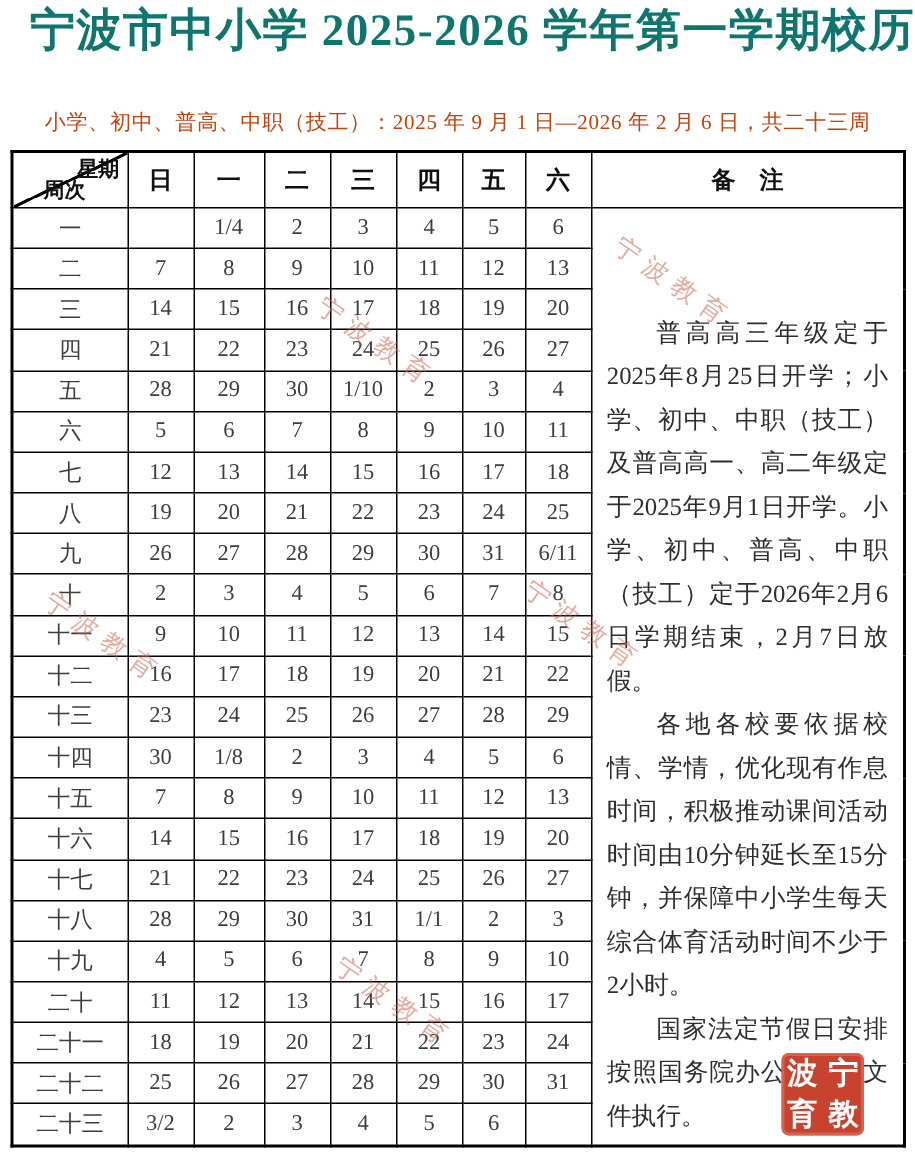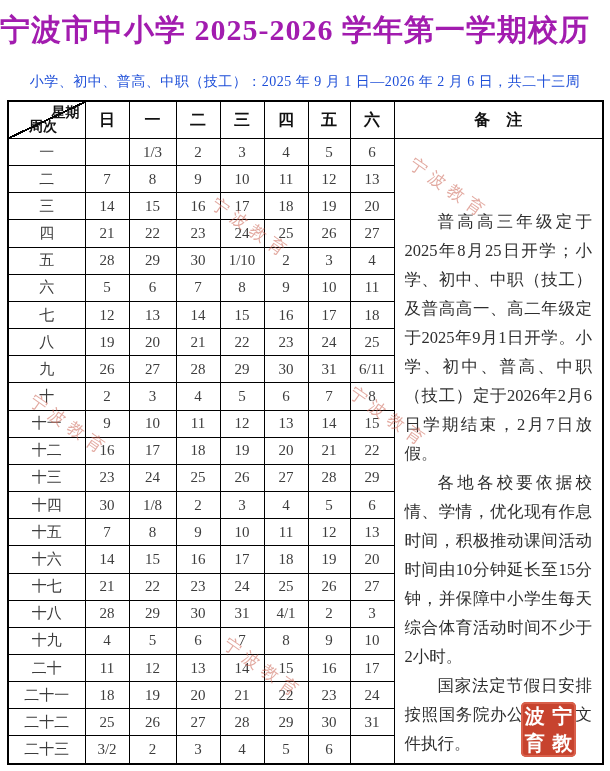--- a/index.html
+++ b/index.html
@@ -2,26 +2,26 @@
 <html><head>
 <meta charset="utf-8">
 <style>
   html,body{margin:0;padding:0;}
   body{
     width:610px;height:771px;position:relative;background:#ffffff;
     font-family:"Liberation Serif","DejaVu Serif",serif;color:#222;
     overflow:hidden;
   }
   .page-title{
-    margin:0;padding-top:10px;text-align:left;
-    font-size:30px;font-weight:bold;letter-spacing:1px;color:#a21caf;
+    margin:0;text-align:right;
+    font-size:30px;font-weight:bold;letter-spacing:1px;color:#0f766e;
   }
   .subtitle{
     margin:0;padding:0 6px;position:absolute;top:73px;left:0;right:0;
-    text-align:center;font-size:14px;color:#1d4ed8;letter-spacing:.5px;
+    text-align:center;font-size:14px;color:#c2410c;letter-spacing:.5px;
   }
   table.cal{
     position:absolute;left:7px;top:100px;width:595px;height:665px;
     border-collapse:collapse;table-layout:fixed;
   }
   table.cal th,table.cal td{
     border:1px solid #000;padding:0;text-align:center;vertical-align:middle;
     font-size:15px;color:#3d3d3d;overflow:hidden;
   }
   table.cal{border:2px solid #000;}
@@ -93,21 +93,21 @@
         <th>四</th>
         <th>五</th>
         <th>六</th>
         <th id="remarks-th">备　注</th>
     </tr>
   </thead>
   <tbody id="calendar-body">
       <tr>
         <td class="row-label">一</td>
         <td></td>
-        <td>1/3</td>
+        <td>1/4</td>
         <td>2</td>
         <td>3</td>
         <td>4</td>
         <td>5</td>
         <td>6</td>
         <td class="remarks-cell" rowspan="23">
           <div class="remarks-body" id="remarks-body">
   <p>普高高三年级定于2025年8月25日开学；小学、初中、中职（技工）及普高高一、高二年级定于2025年9月1日开学。小学、初中、普高、中职（技工）定于2026年2月6日学期结束，2月7日放假。</p>
   <p>各地各校要依据校情、学情，优化现有作息时间，积极推动课间活动时间由10分钟延长至15分钟，并保障中小学生每天综合体育活动时间不少于2小时。</p>
   <p>国家法定节假日安排按照国务院办公厅有关文件执行。</p>
@@ -279,21 +279,21 @@
         <td>25</td>
         <td>26</td>
         <td>27</td>
       </tr>
       <tr>
         <td class="row-label">十八</td>
         <td>28</td>
         <td>29</td>
         <td>30</td>
         <td>31</td>
-        <td>4/1</td>
+        <td>1/1</td>
         <td>2</td>
         <td>3</td>
       </tr>
       <tr>
         <td class="row-label">十九</td>
         <td>4</td>
         <td>5</td>
         <td>6</td>
         <td>7</td>
         <td>8</td>

